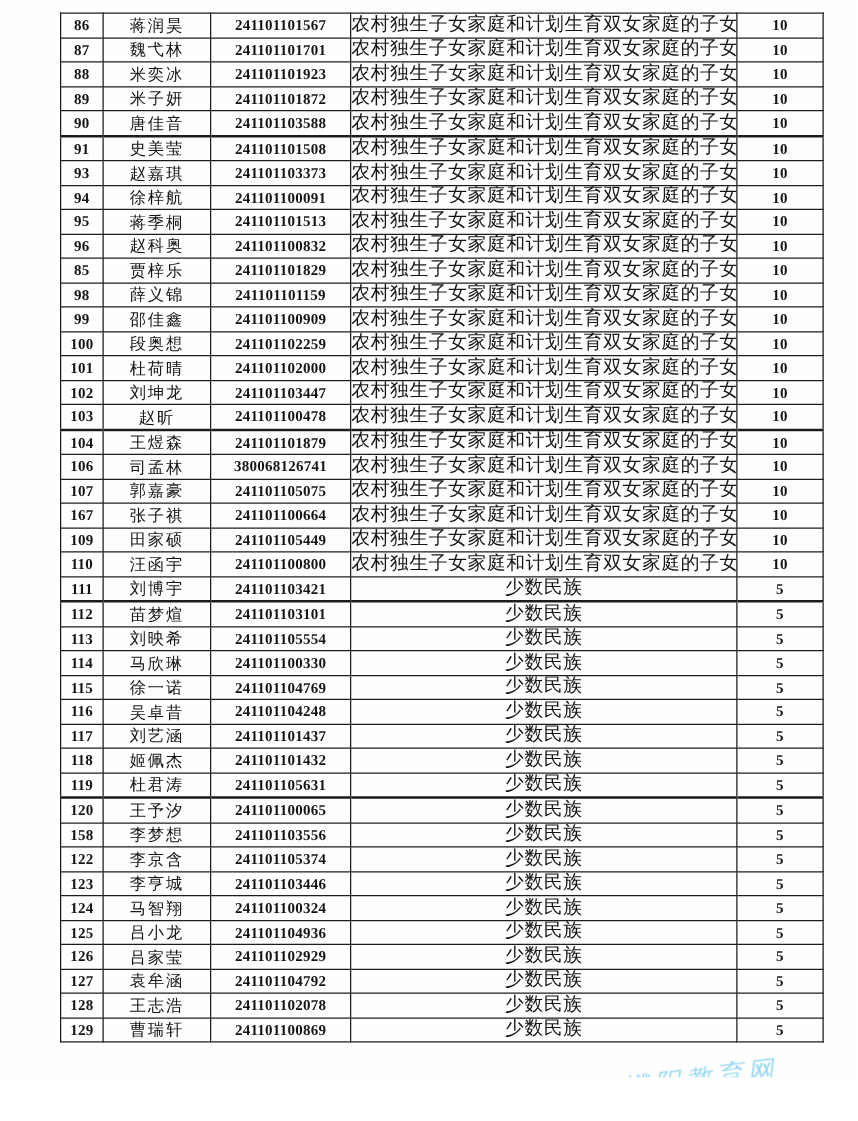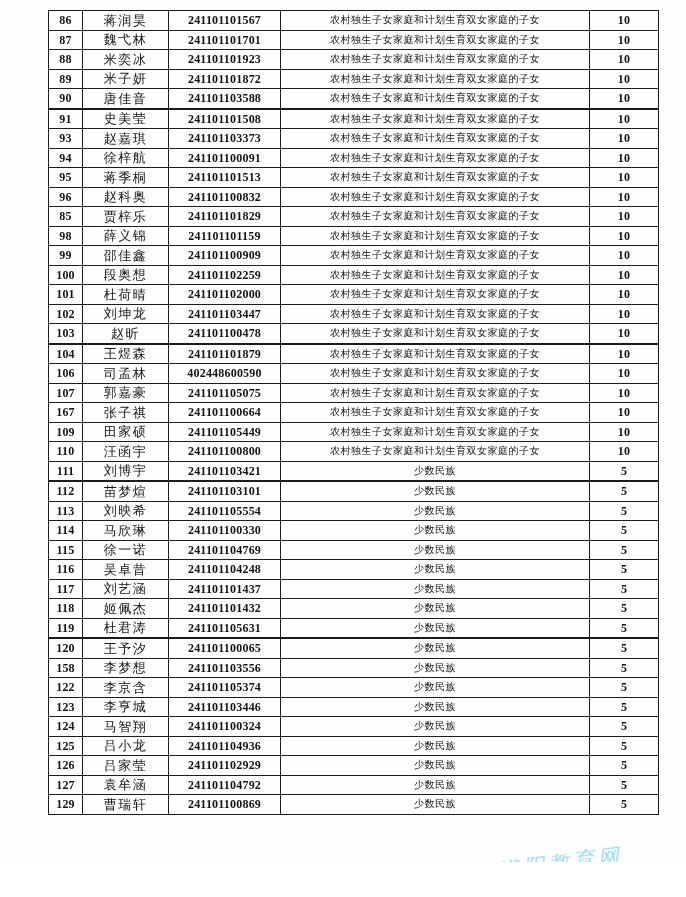--- a/index.html
+++ b/index.html
@@ -43,21 +43,21 @@
     font-family: "Liberation Serif", "DejaVu Serif", serif;
     font-weight: bold;
     font-size: 12px;
     letter-spacing: 0.2px;
   }
   td.cell-name {
     font-size: 13px;
     letter-spacing: 1.5px;
   }
   td.cell-cat {
-    font-size: 10px;
+    font-size: 15px;
     letter-spacing: 0.5px;
   }
   tr.thick td {
     border-bottom-width: 2px;
   }
   .page-number {
     position: absolute;
     left: 58px;
     top: 880px;
     font-size: 24px;
@@ -216,21 +216,21 @@
         <tr>
       <td class="cell-no">104</td>
       <td class="cell-name">王煜森</td>
       <td class="cell-id">241101101879</td>
       <td class="cell-cat">农村独生子女家庭和计划生育双女家庭的子女</td>
       <td class="cell-sc">10</td>
     </tr>
         <tr>
       <td class="cell-no">106</td>
       <td class="cell-name">司孟林</td>
-      <td class="cell-id">402448600590</td>
+      <td class="cell-id">380068126741</td>
       <td class="cell-cat">农村独生子女家庭和计划生育双女家庭的子女</td>
       <td class="cell-sc">10</td>
     </tr>
         <tr>
       <td class="cell-no">107</td>
       <td class="cell-name">郭嘉豪</td>
       <td class="cell-id">241101105075</td>
       <td class="cell-cat">农村独生子女家庭和计划生育双女家庭的子女</td>
       <td class="cell-sc">10</td>
     </tr>
@@ -368,20 +368,27 @@
       <td class="cell-sc">5</td>
     </tr>
         <tr>
       <td class="cell-no">127</td>
       <td class="cell-name">袁牟涵</td>
       <td class="cell-id">241101104792</td>
       <td class="cell-cat">少数民族</td>
       <td class="cell-sc">5</td>
     </tr>
         <tr>
+      <td class="cell-no">128</td>
+      <td class="cell-name">王志浩</td>
+      <td class="cell-id">241101102078</td>
+      <td class="cell-cat">少数民族</td>
+      <td class="cell-sc">5</td>
+    </tr>
+        <tr>
       <td class="cell-no">129</td>
       <td class="cell-name">曹瑞轩</td>
       <td class="cell-id">241101100869</td>
       <td class="cell-cat">少数民族</td>
       <td class="cell-sc">5</td>
     </tr>
       </tbody>
   </table>
 
   <div class="page-number">—4—</div>

